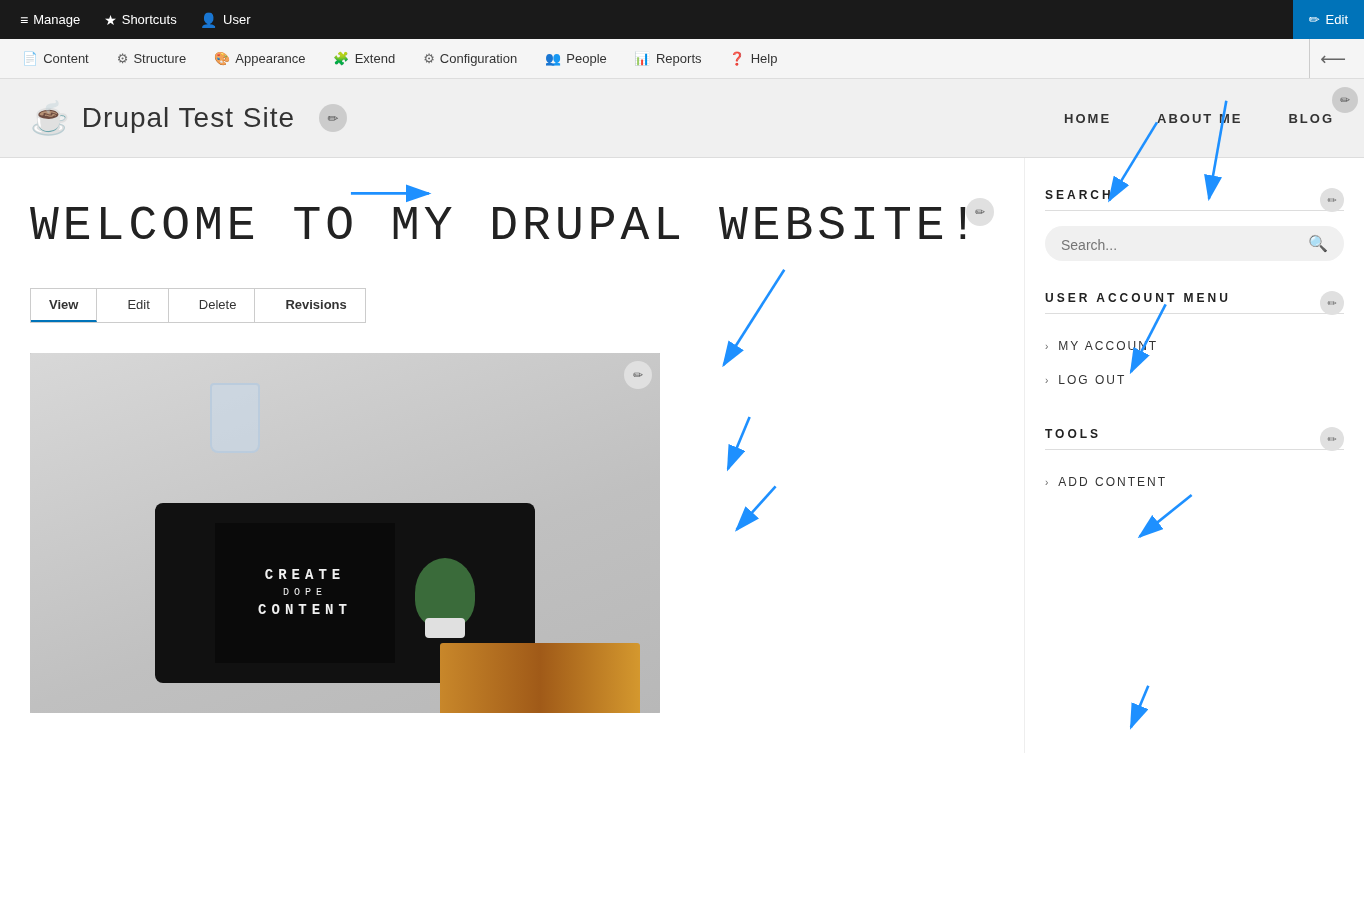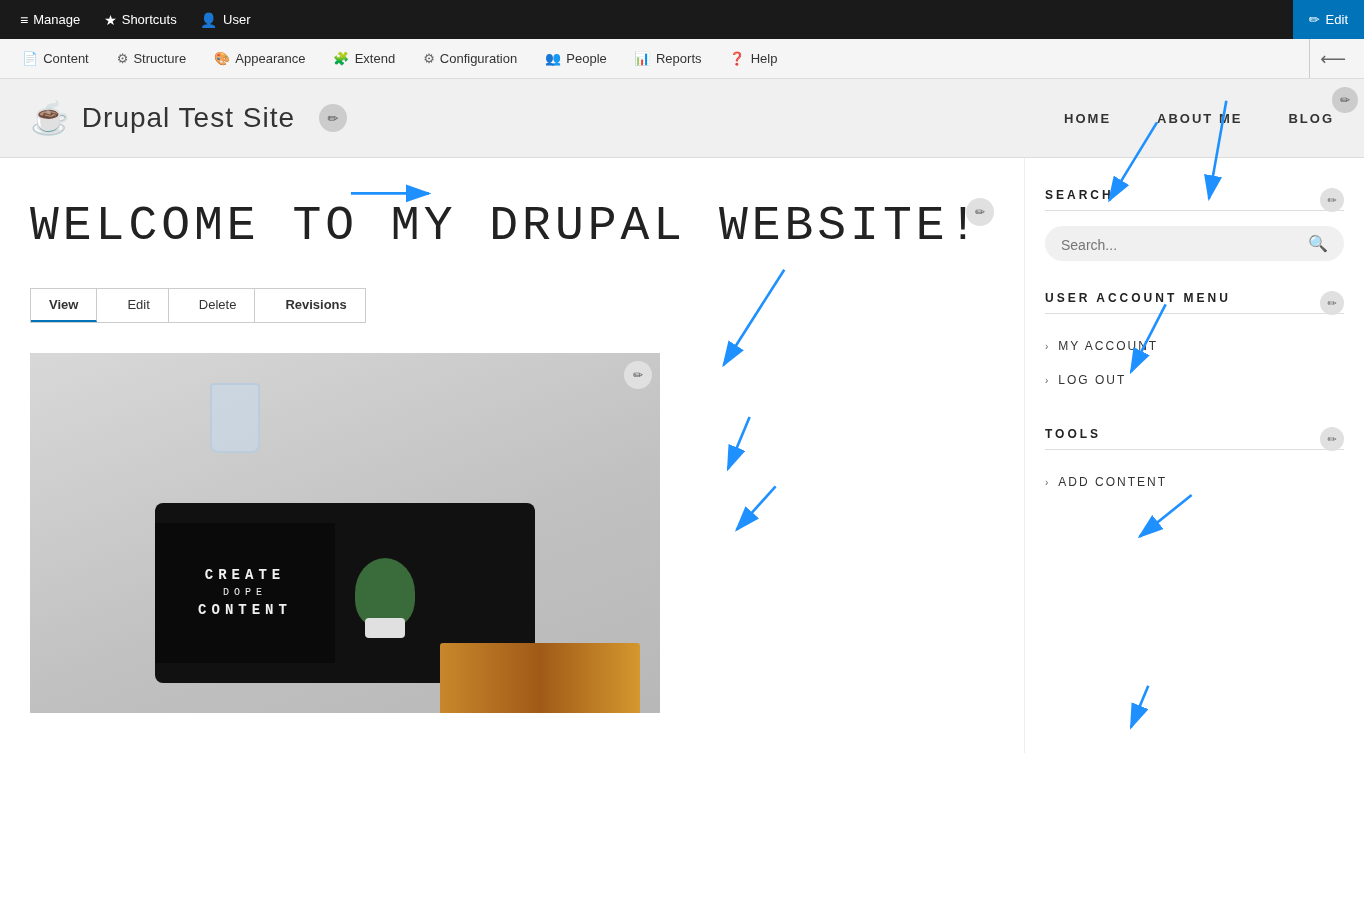--- a/index.html
+++ b/index.html
@@ -419,21 +419,21 @@
         <div class="tab-item">Delete</div>
         <div class="tab-item">Revisions</div>
       </div>
 
       <div class="content-image">
         <div class="block-edit-btn" style="right: 8px; top: 8px; position:absolute; z-index:10;">✏</div>
         <div class="image-scene">
 
           <div style="position:absolute;top:0;left:0;width:100%;height:100%;background:linear-gradient(160deg,#d8d8d8 0%,#c0c0c0 60%,#b8b8b8 100%);"></div>
 
-          <div style="position:absolute;bottom:30px;left:50%;transform:translateX(-50%);width:380px;height:180px;background:#111;border-radius:8px;display:flex;align-items:center;gap:20px;">
+          <div style="position:absolute;bottom:30px;left:50%;transform:translateX(-50%);width:380px;height:180px;background:#111;border-radius:8px;display:flex;align-items:center;justify-content:center;gap:20px;">
 
             <div style="width:180px;height:140px;background:#0a0a0a;display:flex;flex-direction:column;align-items:center;justify-content:center;gap:4px;">
               <span style="font-family:'Courier New',monospace;font-size:14px;letter-spacing:5px;color:#f0f0f0;font-weight:bold;">CREATE</span>
               <span style="font-family:'Courier New',monospace;font-size:10px;letter-spacing:5px;color:#f0f0f0;font-weight:normal;">DOPE</span>
               <span style="font-family:'Courier New',monospace;font-size:14px;letter-spacing:5px;color:#f0f0f0;font-weight:bold;">CONTENT</span>
             </div>
 
             <div style="width:60px;height:70px;background:#3a6b3a;border-radius:50% 50% 40% 40%;position:relative;">
               <div style="position:absolute;bottom:-10px;left:50%;transform:translateX(-50%);width:40px;height:20px;background:#e0e0e0;border-radius:4px;"></div>
             </div>

